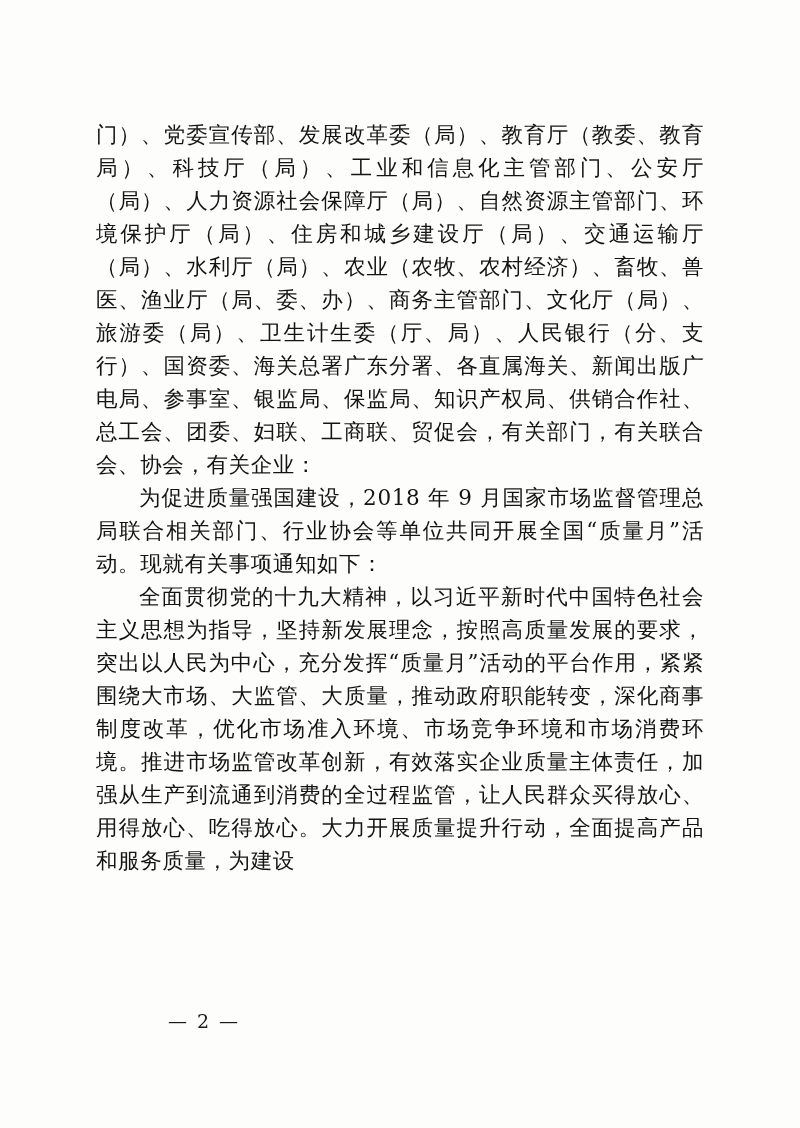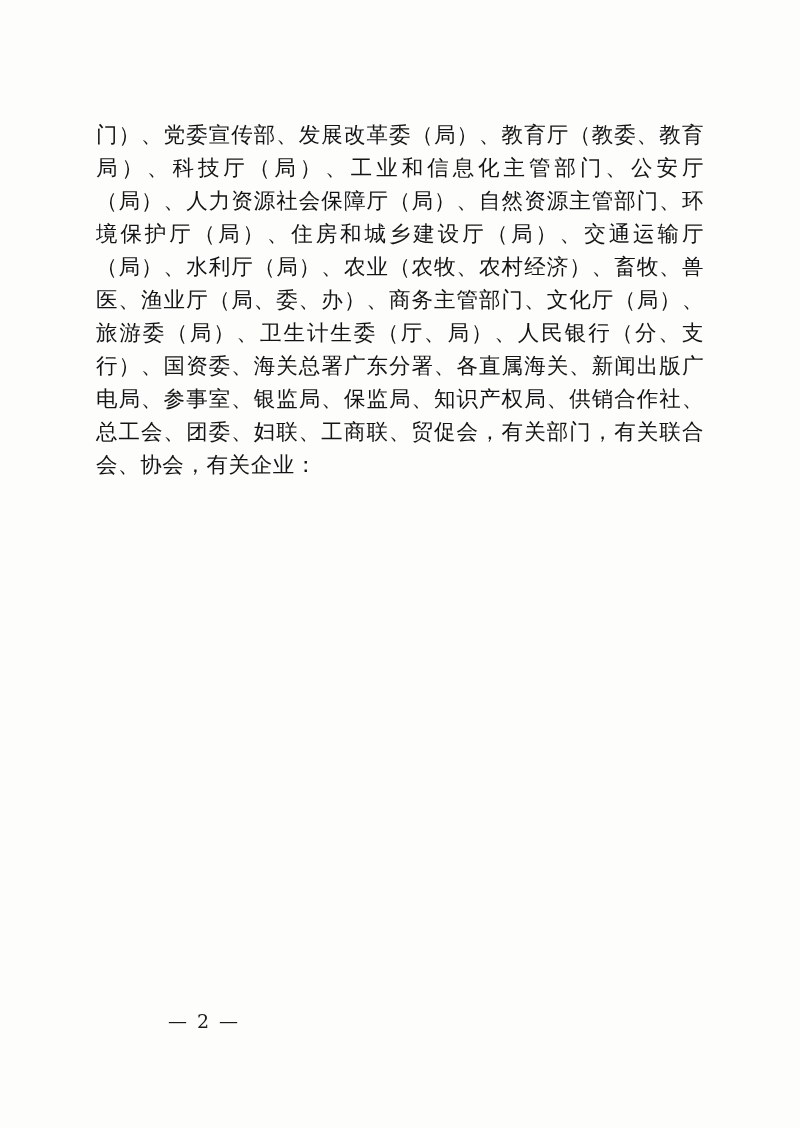--- a/index.html
+++ b/index.html
@@ -62,22 +62,24 @@
 </style>
 </head>
 <body>
 
 <div class="page">
 
   <div class="doc-body">
 
     <p class="para noindent">门）、党委宣传部、发展改革委（局）、教育厅（教委、教育局）、科技厅（局）、工业和信息化主管部门、公安厅（局）、人力资源社会保障厅（局）、自然资源主管部门、环境保护厅（局）、住房和城乡建设厅（局）、交通运输厅（局）、水利厅（局）、农业（农牧、农村经济）、畜牧、兽医、渔业厅（局、委、办）、商务主管部门、文化厅（局）、旅游委（局）、卫生计生委（厅、局）、人民银行（分、支行）、国资委、海关总署广东分署、各直属海关、新闻出版广电局、参事室、银监局、保监局、知识产权局、供销合作社、总工会、团委、妇联、工商联、贸促会，有关部门，有关联合会、协会，有关企业：</p>
 
+    <p class="para">为促进质量强国建设，2018 年 9 月国家市场监督管理总局联合相关部门、行业协会等单位共同开展全国“质量月”活动。现就有关事项通知如下：</p>
 
 
+    <p class="para">全面贯彻党的十九大精神，以习近平新时代中国特色社会主义思想为指导，坚持新发展理念，按照高质量发展的要求，突出以人民为中心，充分发挥“质量月”活动的平台作用，紧紧围绕大市场、大监管、大质量，推动政府职能转变，深化商事制度改革，优化市场准入环境、市场竞争环境和市场消费环境。推进市场监管改革创新，有效落实企业质量主体责任，加强从生产到流通到消费的全过程监管，让人民群众买得放心、用得放心、吃得放心。大力开展质量提升行动，全面提高产品和服务质量，为建设</p>
 
   </div>
 
   <div class="page-number">
     <span class="pn-inner">— 2 —</span>
   </div>
 
 </div>
 
 </body></html>

